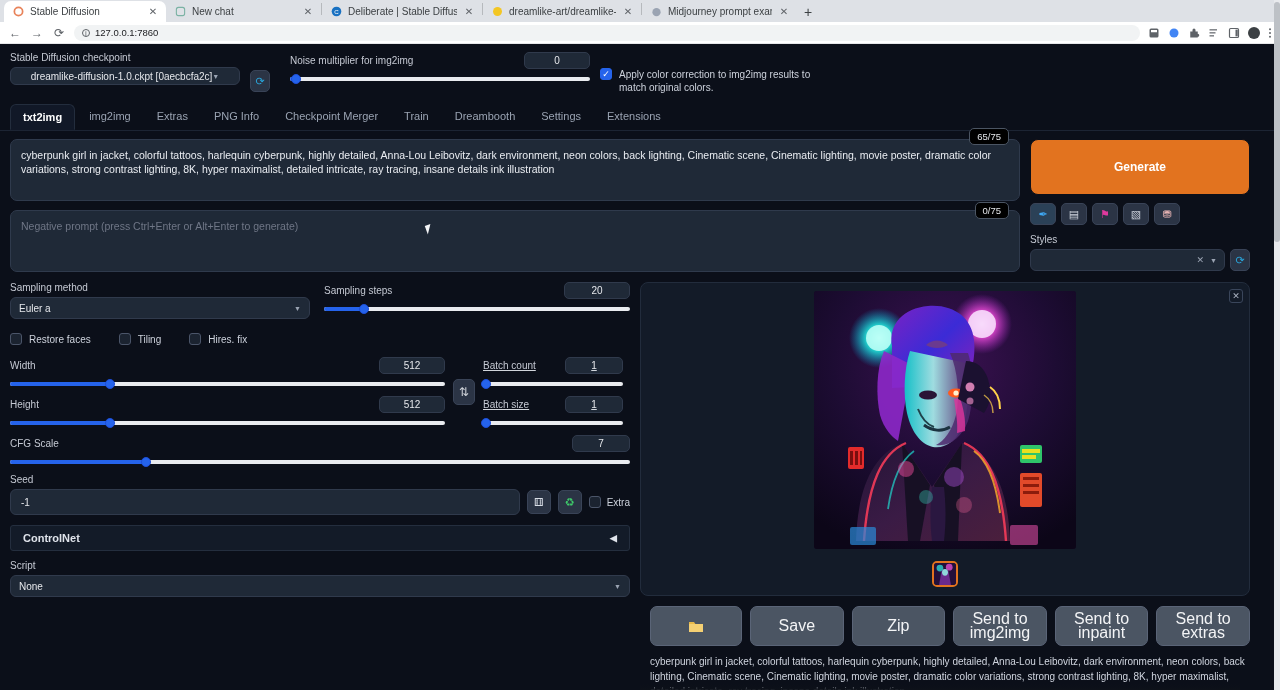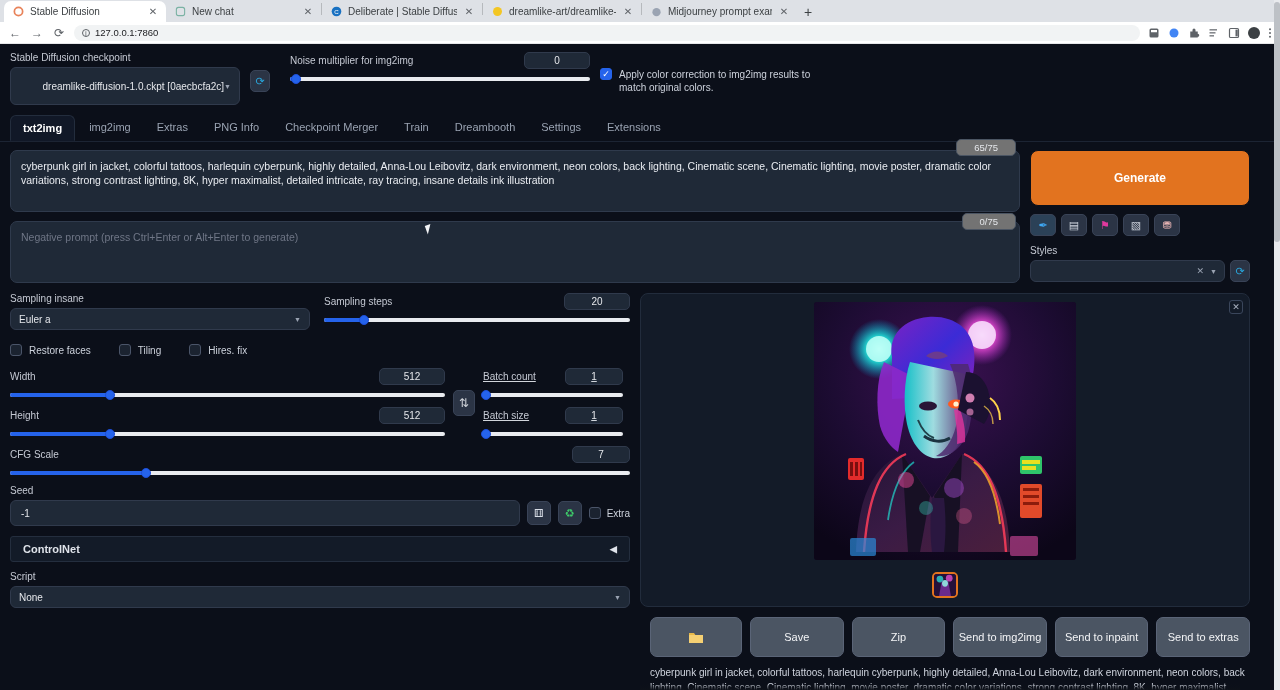--- a/index.html
+++ b/index.html
@@ -58,21 +58,21 @@
   .app {
     flex: 1 1 auto; background: #0b0f19; color: #d1d5db;
     font-size: 11px; position: relative; overflow: hidden;
   }
 
   .topbar { display: flex; align-items: flex-start; padding: 8px 10px 0 10px; gap: 10px; }
   .field-label { font-size: 10px; color: #c5c9d3; margin-bottom: 4px; display: block; }
   .ckpt-group { width: 230px; }
   .select-box {
     background: #1f2937; border: 1px solid #303a4c; border-radius: 6px;
-    height: 38px; display: flex; align-items: center; justify-content: flex-end;
+    height: 18px; display: flex; align-items: center; justify-content: center;
     padding: 0 8px; font-size: 10px; color: #e5e7eb;
   }
   .caret { font-size: 7px; color: #9aa3b2; }
   .icon-btn-sm {
     width: 20px; height: 22px; border-radius: 5px; background: #2b3445;
     border: 1px solid #394357; display: flex; align-items: center; justify-content: center;
     margin-top: 18px;
   }
   .refresh-glyph { color: #2aa9e0; font-size: 11px; line-height: 11px; }
 
@@ -107,22 +107,22 @@
 
   
   .prompt-col { width: 1010px; position: relative; }
   .prompt-box {
     background: #1f2937; border: 1px solid #2f3a4c; border-radius: 7px;
     padding: 8px 10px; color: #e9ecf1; font-size: 10.5px; line-height: 14px;
   }
   .prompt-box.p1 { height: 62px; }
   .prompt-box.p2 { height: 62px; margin-top: 9px; color: #6f7686; }
   .token-pill {
-    position: absolute; right: 4px; background: #737373; border: 1px solid #4b5563;
-    border-radius: 5px; font-size: 9.5px; color: #e5e7eb; padding: 2px 17px;
+    position: absolute; right: 11px; background: #000000; border: 1px solid #4b5563;
+    border-radius: 5px; font-size: 9.5px; color: #e5e7eb; padding: 2px 7px;
   }
   .token-pill.tp1 { top: -11px; }
   .token-pill.tp2 { top: 63px; }
 
   .gen-col { width: 220px; }
   .gen-btn {
     height: 56px; background: #e2731f; border: 1px solid #0b0f19; border-radius: 8px;
     display: flex; align-items: center; justify-content: center;
     color: #fff; font-size: 12px; font-weight: bold;
   }
@@ -205,21 +205,21 @@
   .thumb-strip { margin-top: 12px; display: flex; gap: 5px; justify-content: center; }
   .thumb {
     width: 26px; height: 26px; border-radius: 5px; border: 2px solid #e2731f;
     overflow: hidden; display: block;
   }
 
   .actions { display: flex; gap: 8px; padding: 10px 10px 0 10px; }
   .act-btn {
     flex: 1 1 0; height: 40px; background: #4b5563; border: 1px solid #5a6477;
     border-radius: 7px; display: flex; align-items: center; justify-content: center;
-    text-align: center; font-size: 11px; color: #f3f4f6; line-height: 14px; padding: 0 4px;
+    text-align: center; font-size: 16px; color: #f3f4f6; line-height: 14px; padding: 0 4px;
   }
   .act-btn.folder { flex: 0 0 92px; font-size: 13px; }
 
   .outinfo {
     padding: 8px 10px 0 10px; font-size: 10px; line-height: 15px; color: #cfd4de;
     width: 620px;
   }
   .bottom-peek {
     position: absolute; left: 640px; bottom: 0; height: 6px; width: 600px;
     background: linear-gradient(180deg, rgba(18,24,38,0) 0%, #0d1119 100%);
@@ -397,21 +397,21 @@
           </div>
         </div>
       </div>
     </div>
 
     <div class="lower">
 
       <div class="settings-panel">
         <div class="row2">
           <div class="samp-method">
-            <span class="field-label">Sampling insane</span>
+            <span class="field-label">Sampling method</span>
             <div class="sel-tall">
               <span>Euler a</span>
               <span class="caret">▼</span>
             </div>
           </div>
           <div class="samp-steps">
             <div class="head-row">
               <span class="field-label" style="margin:0">Sampling steps</span>
               <span class="num-pill">20</span>
             </div>

